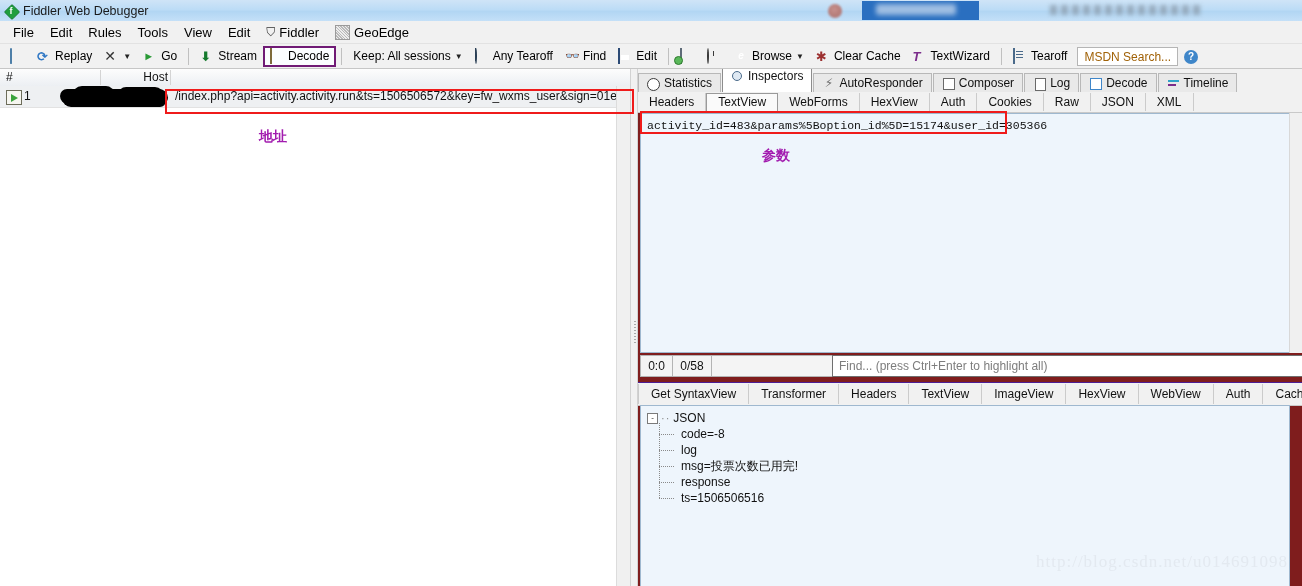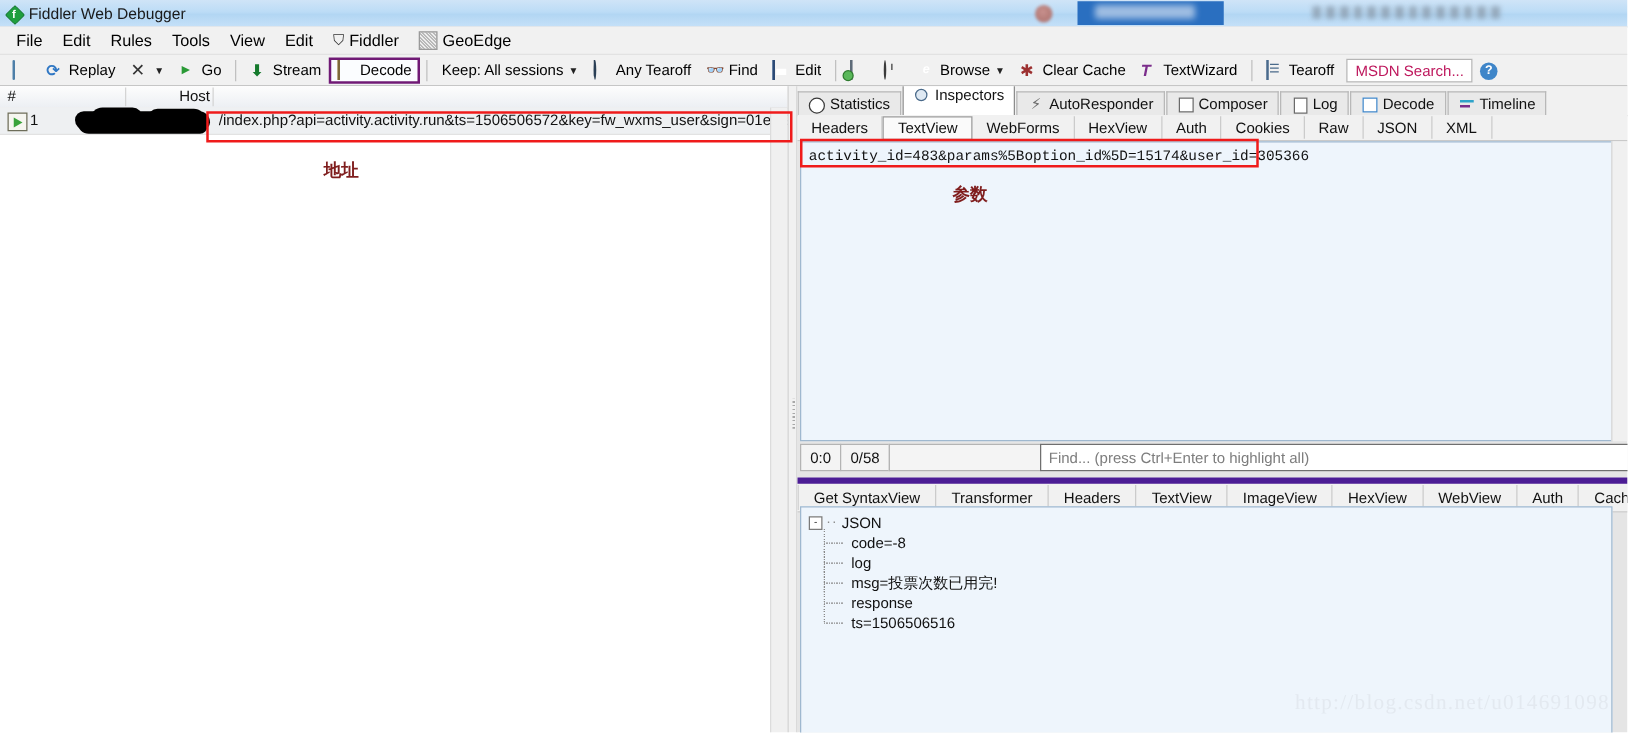--- a/index.html
+++ b/index.html
@@ -81,21 +81,21 @@
   .tbtn{
     display:flex;align-items:center;gap:3px;padding:1px 5px;height:21px;
     font-size:12px;color:#000;cursor:default;box-sizing:border-box;
     border:1px solid transparent;
   }
   .tbtn.active{border:2px solid #701a75;background:#fbfdff;}
   .tsep{width:1px;height:17px;background:#c0c0c0;margin:0 5px;}
   .caret{font-size:8px;color:#222;margin-left:1px;}
   .msdn{
     border:1px solid #b5b5b5;background:#fff;height:19px;line-height:19px;
-    padding:0 6px;color:#be185d;font-size:12px;margin-left:4px;box-sizing:border-box;
+    padding:0 6px;color:#a16207;font-size:12px;margin-left:4px;box-sizing:border-box;
   }
 
   
   .ico{width:15px;height:15px;position:relative;flex:none;display:inline-block;}
   .ico-comment{
     width:14px;height:11px;border:1.6px solid #4e7fa8;border-radius:6px/5px;
     background:#fff;margin-top:2px;
   }
   .ico-replay{color:#2f77c4;font-size:13px;line-height:15px;font-weight:bold;}
   .ico-x{color:#333;font-size:14px;line-height:15px;font-weight:bold;}
@@ -213,21 +213,21 @@
   .vsplit{
     position:absolute;left:630px;top:69px;width:8px;height:517px;background:#f1f1f1;
     border-left:1px solid #d2d2d2;border-right:1px solid #d2d2d2;box-sizing:border-box;
   }
   .vsplit .grip{
     position:absolute;left:3px;top:250px;width:2px;height:24px;
     background:repeating-linear-gradient(0deg,#a8a8a8 0 1px,transparent 1px 3px);
   }
 
   
-  .right-panel{position:absolute;left:638px;top:69px;width:664px;height:517px;background:#e5e5e5;}
+  .right-panel{position:absolute;left:638px;top:69px;width:664px;height:517px;background:#7f1d1d;}
 
   .tabrow{
     position:absolute;left:0;width:664px;height:23px;
     background:#f1f1f1;display:flex;align-items:flex-end;overflow:hidden;
   }
   .tabrow.main{top:0;border-bottom:1px solid #b8b8b8;}
   .tab{
     display:flex;align-items:center;gap:4px;height:19px;padding:0 8px;
     font-size:12px;color:#111;background:#e9e9e9;border:1px solid #b8b8b8;
     border-bottom:none;margin-right:1px;box-sizing:border-box;cursor:default;white-space:nowrap;
@@ -266,21 +266,21 @@
     display:flex;align-items:center;justify-content:center;box-sizing:border-box;
     margin-right:-1px;
   }
   .fb-input{
     border:1px solid #6f6f6f;background:#fff;font-size:12px;color:#7d7d7d;
     display:flex;align-items:center;padding-left:6px;box-sizing:border-box;
   }
 
   .resp-tabrow{
     position:absolute;left:0;top:313px;width:664px;height:22px;background:#f1f1f1;
-    display:flex;align-items:center;border-top:5px solid #4c1d95;border-bottom:1px solid #c9c9c9;
+    display:flex;align-items:center;border-top:1px solid #4c1d95;border-bottom:1px solid #c9c9c9;
     overflow:hidden;
   }
   .rtab{
     height:20px;line-height:20px;padding:0 12px;font-size:12px;color:#111;
     border-right:1px solid #cbcbcb;box-sizing:border-box;cursor:default;white-space:nowrap;
   }
   .rtab:first-child{border-left:1px solid #cbcbcb;}
 
   .json-body{
     position:absolute;left:2px;top:336px;width:650px;height:248px;
@@ -301,21 +301,21 @@
     background:repeating-linear-gradient(0deg,#8a8a8a 0 1px,transparent 1px 2px);
   }
   .tree-child.last:before{height:11px;}
   .tree-child:after{
     content:"";position:absolute;left:12px;top:8px;width:16px;height:1px;
     background:repeating-linear-gradient(90deg,#8a8a8a 0 1px,transparent 1px 2px);
   }
 
   
   .redbox{position:absolute;border:2px solid #ef1b1b;box-sizing:border-box;pointer-events:none;}
-  .redlabel{position:absolute;color:#7f1d1d;font-size:14px;font-weight:bold;white-space:nowrap;}
+  .redlabel{position:absolute;color:#a21caf;font-size:14px;font-weight:bold;white-space:nowrap;}
 
   .watermark{
     position:absolute;right:14px;bottom:14px;color:#e3e9f0;font-size:17px;
     font-family:"Liberation Serif","DejaVu Serif",serif;letter-spacing:1px;white-space:nowrap;
   }
 </style>
 </head>
 <body>
 
 <div class="app">

